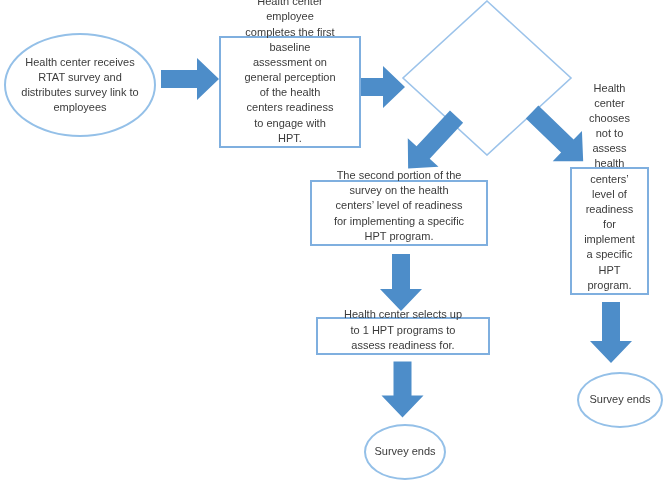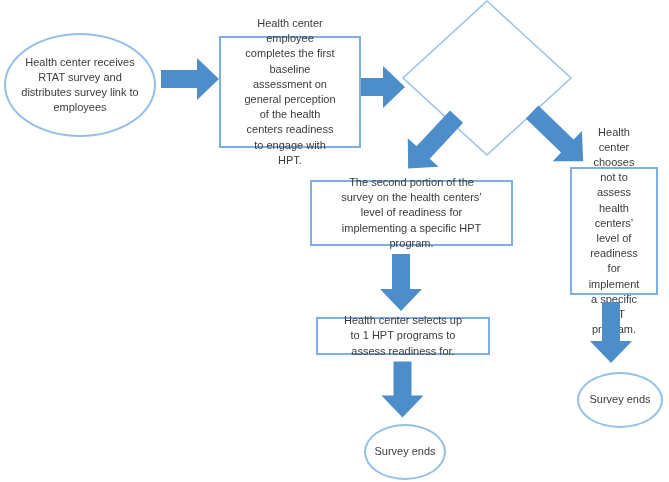--- a/index.html
+++ b/index.html
@@ -17,21 +17,21 @@
   .oval{border:2px solid var(--oval-border,#94c0e8);border-radius:50%;}
   .diamond-wrap{position:absolute;}
   .diamond-wrap svg{display:block;}
   .diamond-label{
     position:absolute;display:flex;align-items:center;justify-content:center;
     text-align:center;font-size:11px;line-height:1.38;
   }
   .arrow{position:absolute;}
   .arrow svg{display:block;overflow:visible;}
   .arrow polygon{fill:var(--arrow,#4d8dc9);}
-  .pad-s{padding:0 20px;}
+  .pad-s{padding:0 20px;align-items:flex-end;}
   .pad-m{padding:0 14px;}
 </style>
 </head>
 <body>
 
 <div class="canvas">
 
   <div class="node oval pad-m" style="left:4px;top:33px;width:152px;height:104px;">
     <span>Health center receives RTAT survey and distributes survey link to employees</span>
   </div>
@@ -63,25 +63,25 @@
         <polygon points="0,13 49,13 49,1 71,22 49,43 49,31 0,31"></polygon>
       </svg>
   </div>
 
   <div class="arrow" style="left:522px;top:115px;width:72px;height:44px;transform:rotate(44deg);">
     <svg width="72" height="44" viewBox="0 0 72 44">
         <polygon points="0,13 49,13 49,1 71,22 49,43 49,31 0,31"></polygon>
       </svg>
   </div>
 
-  <div class="node rect pad-s" style="left:310px;top:180px;width:203px;height:66px;">
+  <div class="node rect pad-s" style="left:310px;top:180px;width:178px;height:66px;">
     <span>The second portion of the survey on the health centers’ level of readiness for implementing a specific HPT program.</span>
   </div>
 
-  <div class="node rect pad-s" style="left:570px;top:167px;width:88px;height:128px;">
+  <div class="node rect pad-s" style="left:570px;top:167px;width:79px;height:128px;">
     <span>Health center chooses not to assess health centers’ level of readiness for implement a specific HPT program.</span>
   </div>
 
   <div class="arrow" style="left:372px;top:261px;width:58px;height:44px;transform:rotate(90deg);">
     <svg width="58" height="44" viewBox="0 0 58 44">
         <polygon points="0,13 35,13 35,1 57,22 35,43 35,31 0,31"></polygon>
       </svg>
   </div>
 
   <div class="node rect pad-s" style="left:316px;top:317px;width:174px;height:38px;">

